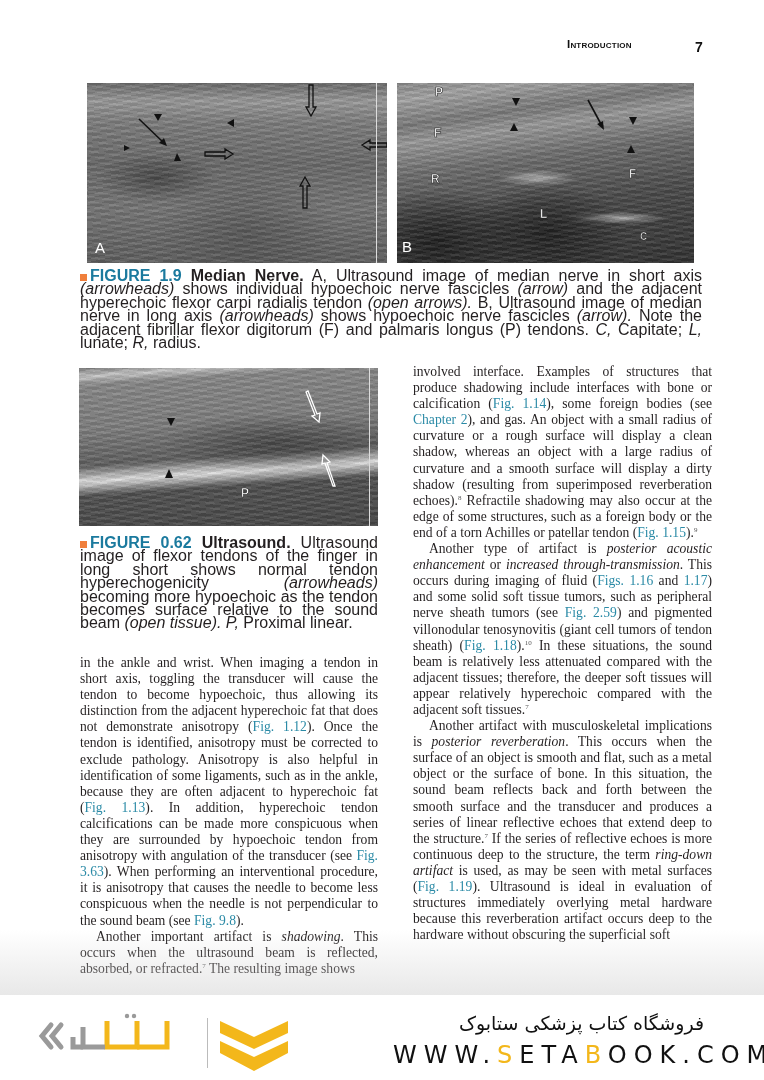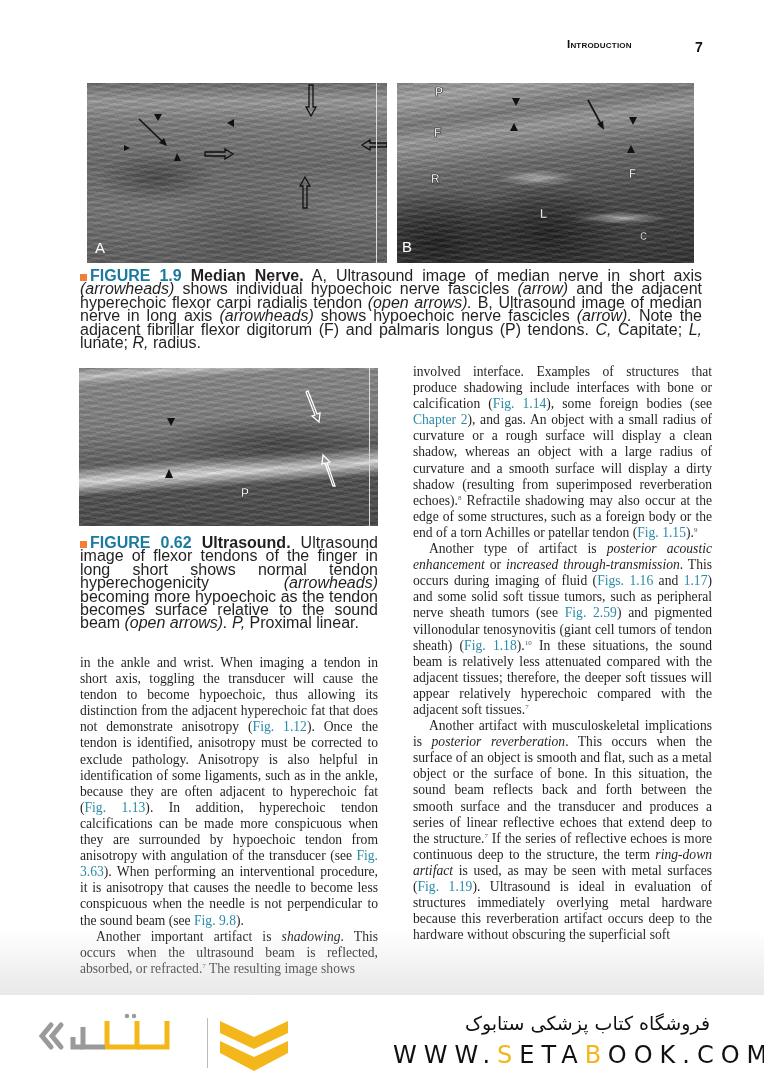--- a/index.html
+++ b/index.html
@@ -49,21 +49,21 @@
   .col .ref { color:#2a8aa6; }
   .col sup { font-size:7px; vertical-align:5px; line-height:0; color:#555; }
   #colL { left:80px; top:655px; width:298px; }
   #colR { left:404px; top:364px; width:299px;margin-left:9px; }
 
   .fade { position:absolute; left:0; top:930px; width:764px; height:70px; background:linear-gradient(180deg, rgba(255,255,255,0) 0%, rgba(210,210,210,0.55) 100%); pointer-events:none; }
   .banner { position:absolute; left:0; top:995px; width:764px; height:85px; background:#ffffff; }
   .logo-text { position:absolute; left:37px; top:1013px; width:160px; height:60px; }
   .logo-divider { position:absolute; left:207px; top:1018px; width:1px; height:50px; background:#bbb; }
   .logo-chevron { position:absolute; left:218px; top:1015px; width:72px; height:60px; }
-  .fa-title { position:absolute; right:54px; top:1012px; font-family:"DejaVu Sans", sans-serif; font-size:19px; color:#111; direction:rtl; }
+  .fa-title { position:absolute; right:60px; top:1012px; font-family:"DejaVu Sans", sans-serif; font-size:19px; color:#111; direction:rtl; }
   .url { position:absolute; left:393px; top:1041px; font-family:"DejaVu Sans", sans-serif; font-size:24px; letter-spacing:7px; color:#111; }
   .url .hl { color:#f3b71b; }
   .logo-sub { position:absolute; left:50px; top:1102px; font-family:Liberation Serif, serif; font-size:10px; color:#999; direction:rtl; }
 </style>
 </head>
 <body>
 
 <div class="running-head" style="font-variant:small-caps;">Introduction</div>
 <div class="page-num">7</div>
 
@@ -126,21 +126,21 @@
       <path d="M227,24 l9,23 l-3,1 l7,6 l1,-9 l-3,1 l-9,-23 z"></path>
       <path d="M254,118 l-8,-23 l-3,1 l1,-9 l7,7 l-3,1 l8,23 z"></path>
     </g>
   </svg>
   <div class="scale" style="left:290px;top:0;height:158px;"></div>
   <div class="lbl" style="left:162px;top:118px;">P</div>
 </div>
 
 <div class="caption" id="cap10">
   <span class="sq"></span><span class="fig-label">FIGURE 0.62</span>
-  <span class="fig-title">Ultrasound.</span><span> Ultrasound image of flexor tendons of the finger in long short shows normal tendon hyperechogenicity </span><i>(arrowheads)</i><span> becoming more hypoechoic as the tendon becomes surface relative to the sound beam </span><i>(open arrows). P,</i><span> Proximal linear.</span>
+  <span class="fig-title">Ultrasound.</span><span> Ultrasound image of flexor tendons of the finger in long short shows normal tendon hyperechogenicity </span><i>(arrowheads)</i><span> becoming more hypoechoic as the tendon becomes surface relative to the sound beam </span><i>(open tissue). P,</i><span> Proximal linear.</span>
 </div>
 
 <div class="col" id="colL">
   <p><span>in the ankle and wrist. When imaging a tendon in short axis, toggling the transducer will cause the tendon to become hypoechoic, thus allowing its distinction from the adjacent hyperechoic fat that does not demonstrate anisotropy (</span><span class="ref">Fig. 1.12</span><span>). Once the tendon is identified, anisotropy must be corrected to exclude pathology. Anisotropy is also helpful in identification of some ligaments, such as in the ankle, because they are often adjacent to hyperechoic fat (</span><span class="ref">Fig. 1.13</span><span>). In addition, hyperechoic tendon calcifications can be made more conspicuous when they are surrounded by hypoechoic tendon from anisotropy with angulation of the transducer (see </span><span class="ref">Fig. 3.63</span><span>). When performing an interventional procedure, it is anisotropy that causes the needle to become less conspicuous when the needle is not perpendicular to the sound beam (see </span><span class="ref">Fig. 9.8</span><span>).</span></p>
   <p class="indent"><span>Another important artifact is </span><i>shadowing</i><span>. This occurs when the ultrasound beam is reflected, absorbed, or refracted.</span><sup>7</sup><span> The resulting image shows</span></p>
 </div>
 
 <div class="col" id="colR">
   <p><span>involved interface. Examples of structures that produce shadowing include interfaces with bone or calcification (</span><span class="ref">Fig. 1.14</span><span>), some foreign bodies (see </span><span class="ref">Chapter 2</span><span>), and gas. An object with a small radius of curvature or a rough surface will display a clean shadow, whereas an object with a large radius of curvature and a smooth surface will display a dirty shadow (resulting from superimposed reverberation echoes).</span><sup>8</sup><span> Refractile shadowing may also occur at the edge of some structures, such as a foreign body or the end of a torn Achilles or patellar tendon (</span><span class="ref">Fig. 1.15</span><span>).</span><sup>9</sup></p>
   <p class="indent"><span>Another type of artifact is </span><i>posterior acoustic enhancement</i><span> or </span><i>increased through-transmission</i><span>. This occurs during imaging of fluid (</span><span class="ref">Figs. 1.16</span><span> and </span><span class="ref">1.17</span><span>) and some solid soft tissue tumors, such as peripheral nerve sheath tumors (see </span><span class="ref">Fig. 2.59</span><span>) and pigmented villonodular tenosynovitis (giant cell tumors of tendon sheath) (</span><span class="ref">Fig. 1.18</span><span>).</span><sup>10</sup><span> In these situations, the sound beam is relatively less attenuated compared with the adjacent tissues; therefore, the deeper soft tissues will appear relatively hyperechoic compared with the adjacent soft tissues.</span><sup>7</sup></p>

